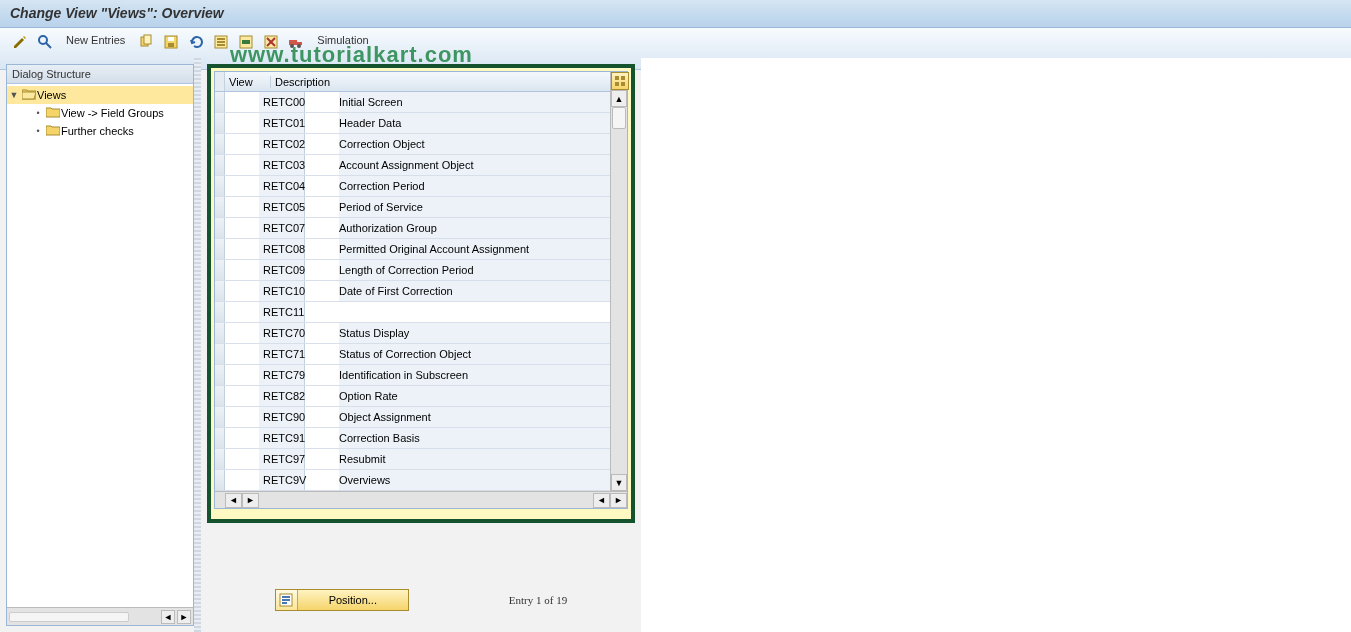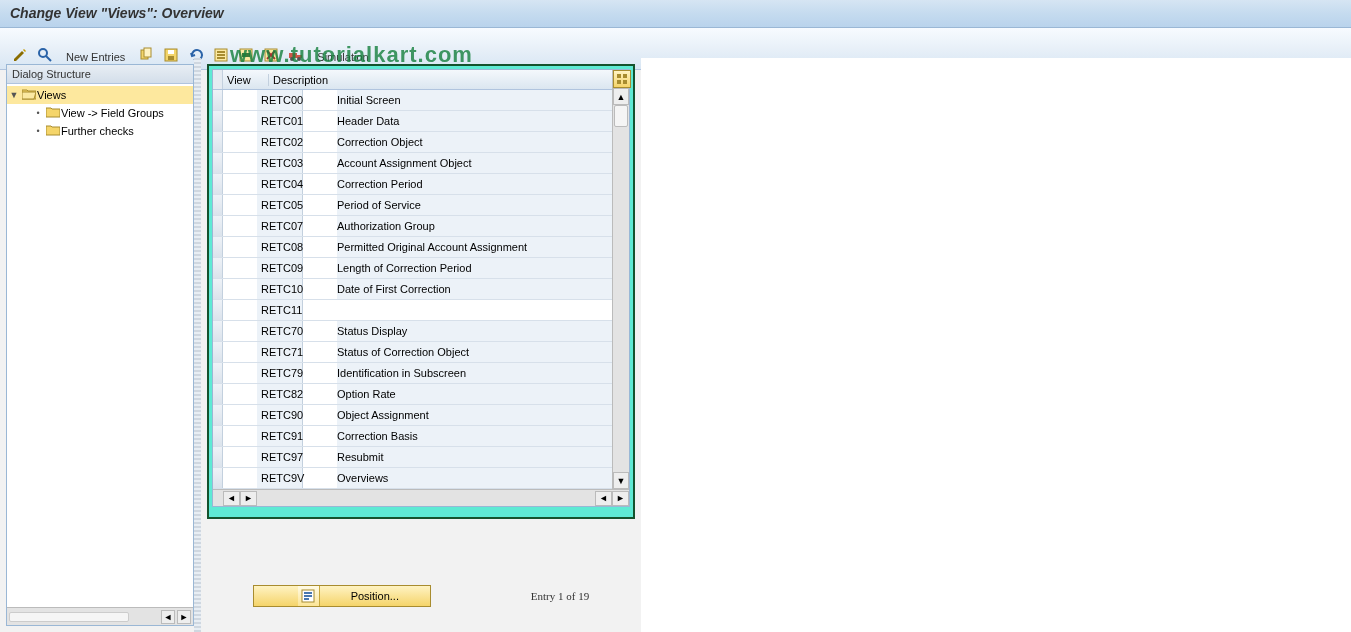--- a/index.html
+++ b/index.html
@@ -21,21 +21,21 @@
       font-style: italic;
       font-size: 14px;
       color: #333;
     }
     .toolbar {
       height: 42px;
       background: linear-gradient(to bottom, #f7fbff 0%, #e8f0f8 50%, #d8e6f4 100%);
       border-bottom: 1px solid #b0c4de;
       padding: 4px 10px;
       display: flex;
-      align-items: flex-end;
+      align-items: flex-start;
       gap: 5px;
       position: relative;
     }
     .toolbar-btn {
       width: 20px;
       height: 20px;
       display: inline-flex;
       align-items: center;
       justify-content: center;
       border: 1px solid transparent;
@@ -118,22 +118,22 @@
     }
     .scroll-arrow {
       width: 14px; height: 14px;
       background: #eee; border:1px solid #bbb;
       font-size:9px; display:flex; align-items:center; justify-content:center;
       cursor:pointer;
     }
     .table-area {
       margin: 6px;
       width: 428px;
-      border: 2px solid #14532d;
-      background: #5eead4;
+      border: 4px solid #14532d;
+      background: #fef9c3;
       padding: 3px 3px 10px 3px;
       display: flex;
       flex-direction: column;
     }
     .table-wrap {
       border: 1px solid #9ab7d5;
       background: #fff;
     }
     .table-header {
       display: flex;
@@ -219,21 +219,20 @@
       justify-content:center;
       gap: 100px;
     }
     .position-btn {
       display:inline-flex;
       align-items:center;
       height:22px;
       border:1px solid #a88c2f;
       background: linear-gradient(to bottom,#fff3c2,#f5d46a);
       cursor:pointer;
-      padding-left:44px;
     }
     .position-btn .icon-part {
       width:22px; height:100%;
       border-right:1px solid #c9a93f;
       display:flex;align-items:center;justify-content:center;
       background: linear-gradient(to bottom,#fffbe6,#fce596);
     }
     .position-btn .label-part {
       width:110px; text-align:center;
     }

